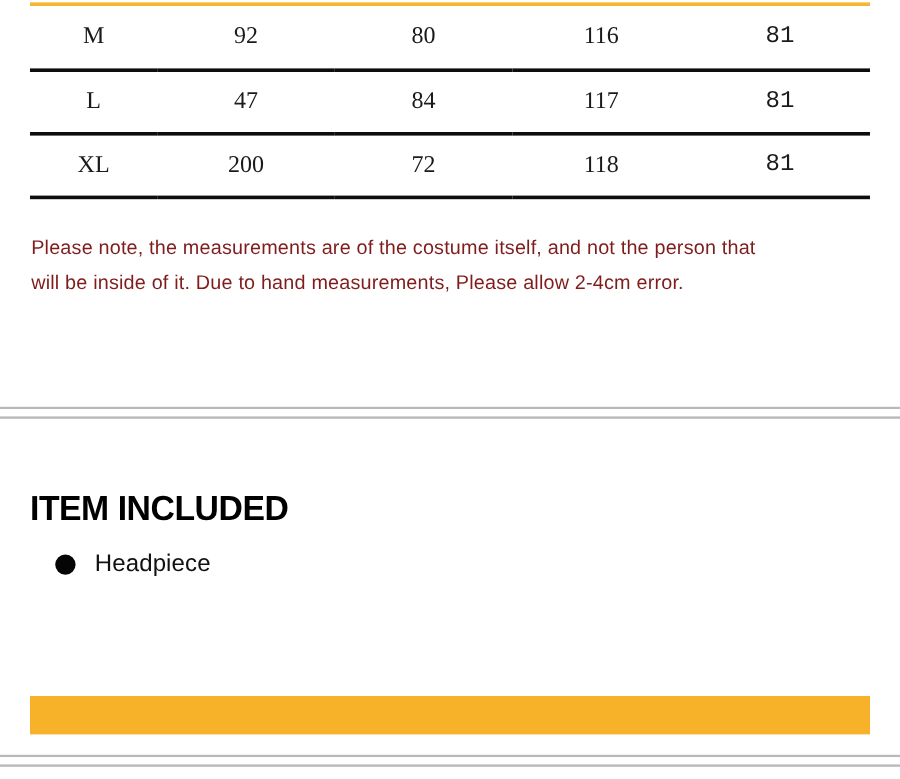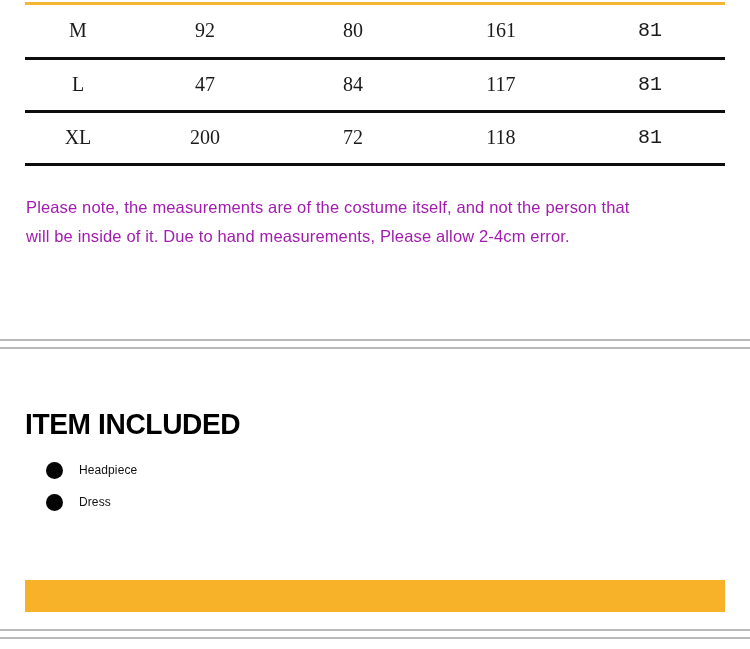--- a/index.html
+++ b/index.html
@@ -58,21 +58,21 @@
 
   
   .measure-note {
     position: absolute;
     left: 26px;
     top: 193px;
     width: 690px;
     font-family: "Liberation Sans", sans-serif;
     font-size: 16.5px;
     line-height: 29px;
-    color: #a21caf;
+    color: #7f1d1d;
     letter-spacing: 0.15px;
   }
   .measure-note p { margin: 0; }
 
   
   .divider-group { position: absolute; left: 0; width: 750px; }
   .divider-group .rule {
     width: 750px;
     height: 2px;
     background: #b9b9b9;
@@ -111,21 +111,21 @@
   .bullet-dot {
     width: 17px;
     height: 17px;
     border-radius: 50%;
     background: #050505;
     flex: 0 0 auto;
   }
   .item-label {
     margin-left: 16px;
     font-family: "Liberation Sans", sans-serif;
-    font-size: 12px;
+    font-size: 20px;
     color: #111111;
     letter-spacing: 0.1px;
     white-space: nowrap;
   }
 
   
   .banner-bar {
     position: absolute;
     left: 25px;
     top: 580px;
@@ -140,21 +140,21 @@
 <div class="page">
 
   <div class="top-accent-rule"></div>
 
   <table class="size-table">
     <tbody>
       <tr>
         <td class="col-size">M</td>
         <td class="col-a">92</td>
         <td class="col-b">80</td>
-        <td class="col-c">161</td>
+        <td class="col-c">116</td>
         <td class="col-d">81</td>
       </tr>
       <tr>
         <td class="col-size">L</td>
         <td class="col-a">47</td>
         <td class="col-b">84</td>
         <td class="col-c">117</td>
         <td class="col-d">81</td>
       </tr>
       <tr>
@@ -178,24 +178,20 @@
     <div class="rule"></div>
   </div>
 
   <h2 class="section-heading">ITEM INCLUDED</h2>
 
   <ul class="included-list">
     <li>
       <span class="bullet-dot"></span>
       <span class="item-label">Headpiece</span>
     </li>
-    <li>
-      <span class="bullet-dot"></span>
-      <span class="item-label">Dress</span>
-    </li>
   </ul>
 
   <div class="banner-bar"></div>
 
   <div class="divider-group divider-bottom">
     <div class="rule"></div>
     <div class="gap"></div>
     <div class="rule"></div>
   </div>
 

